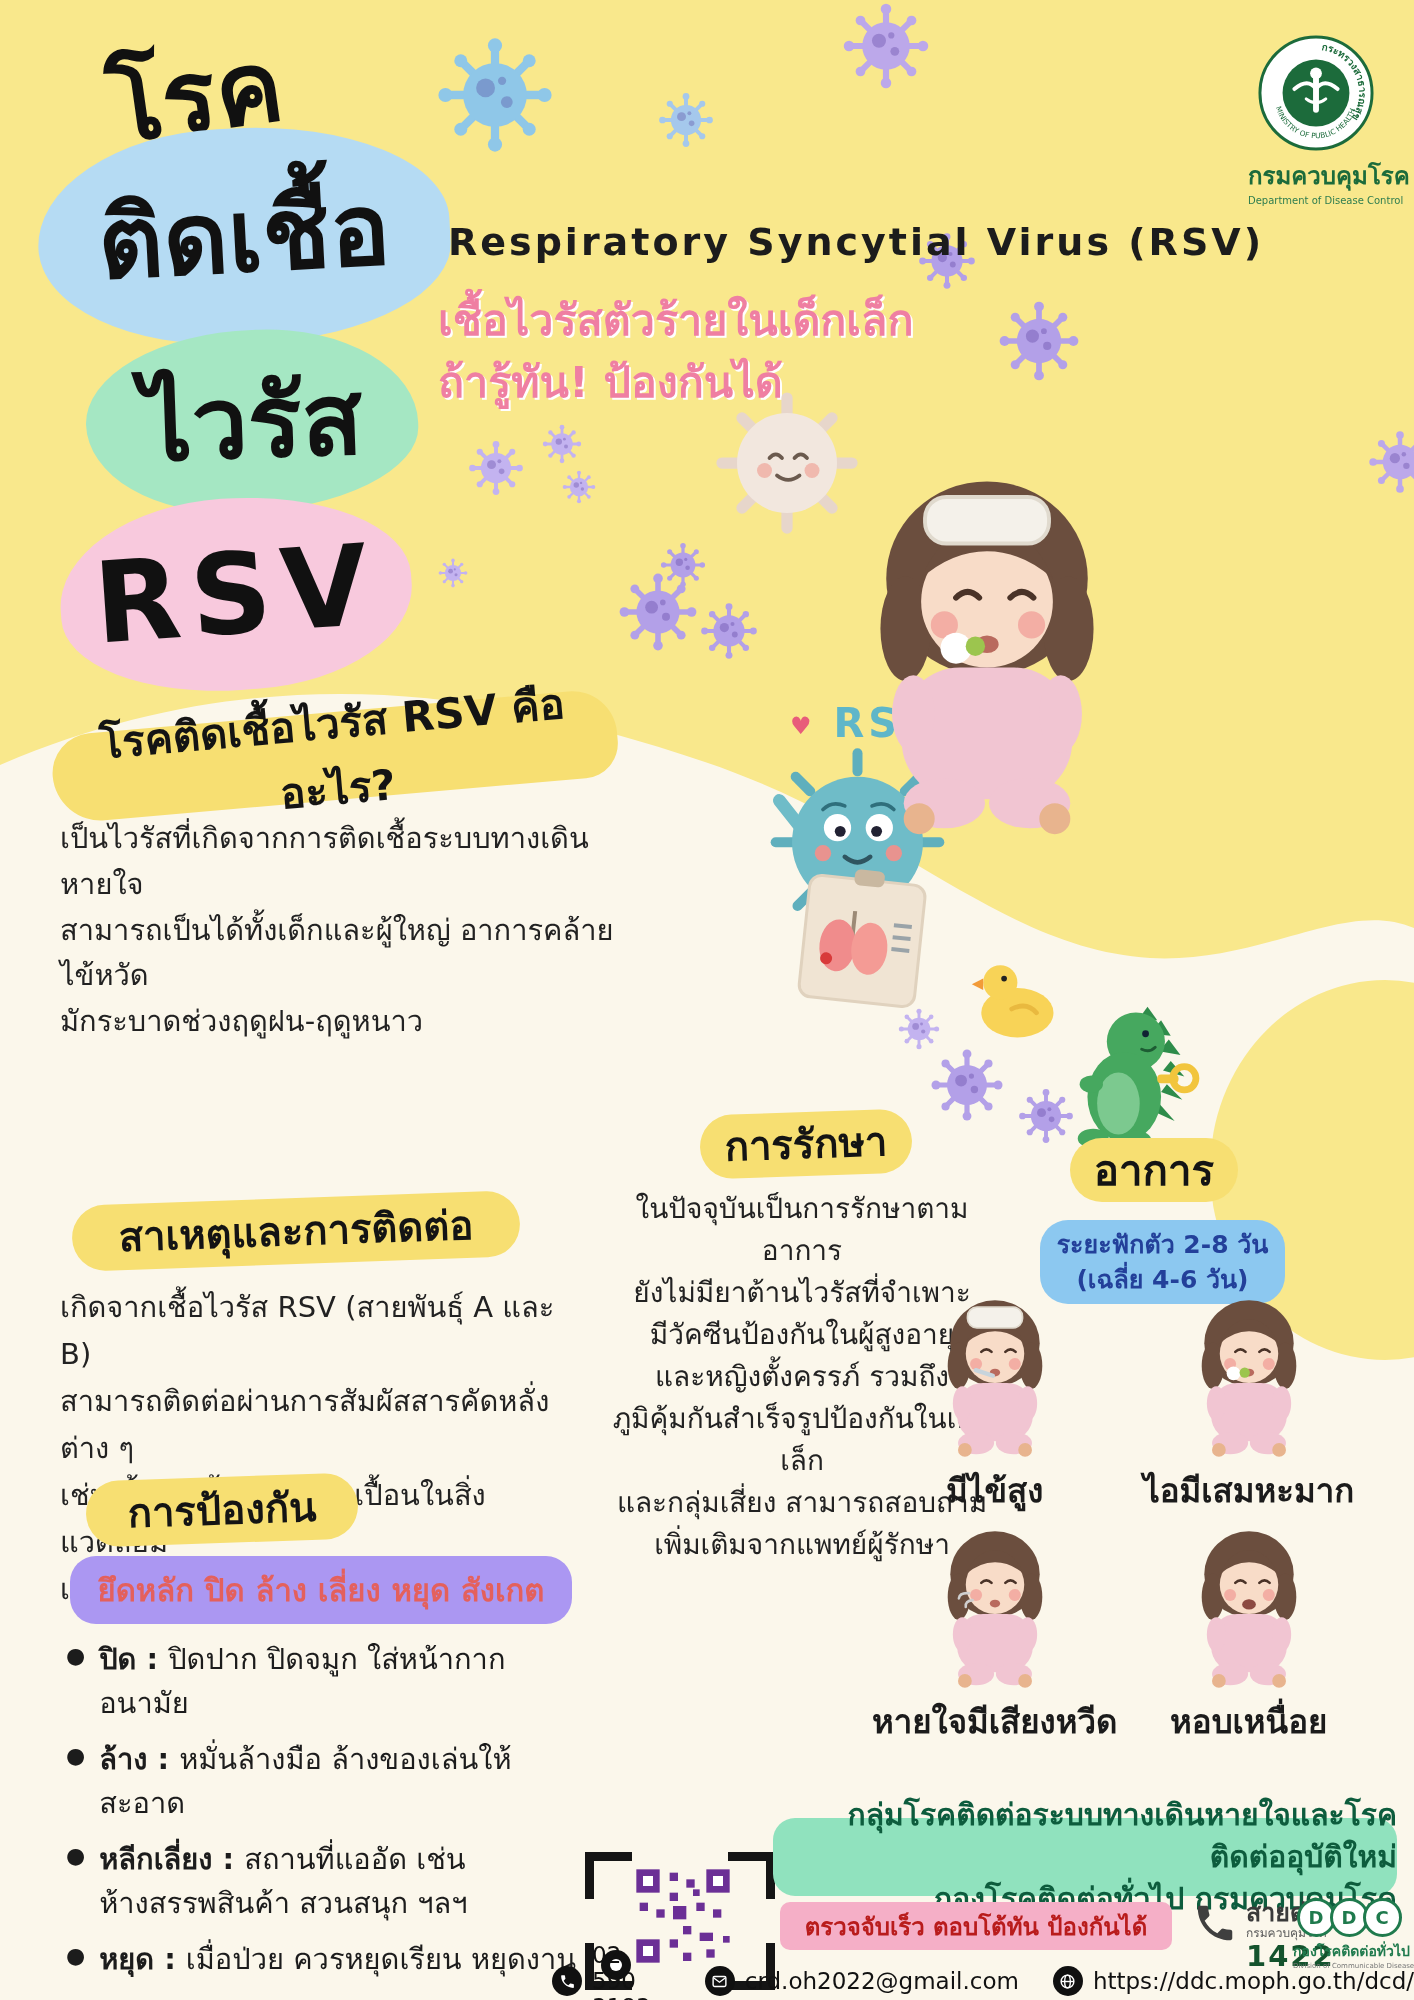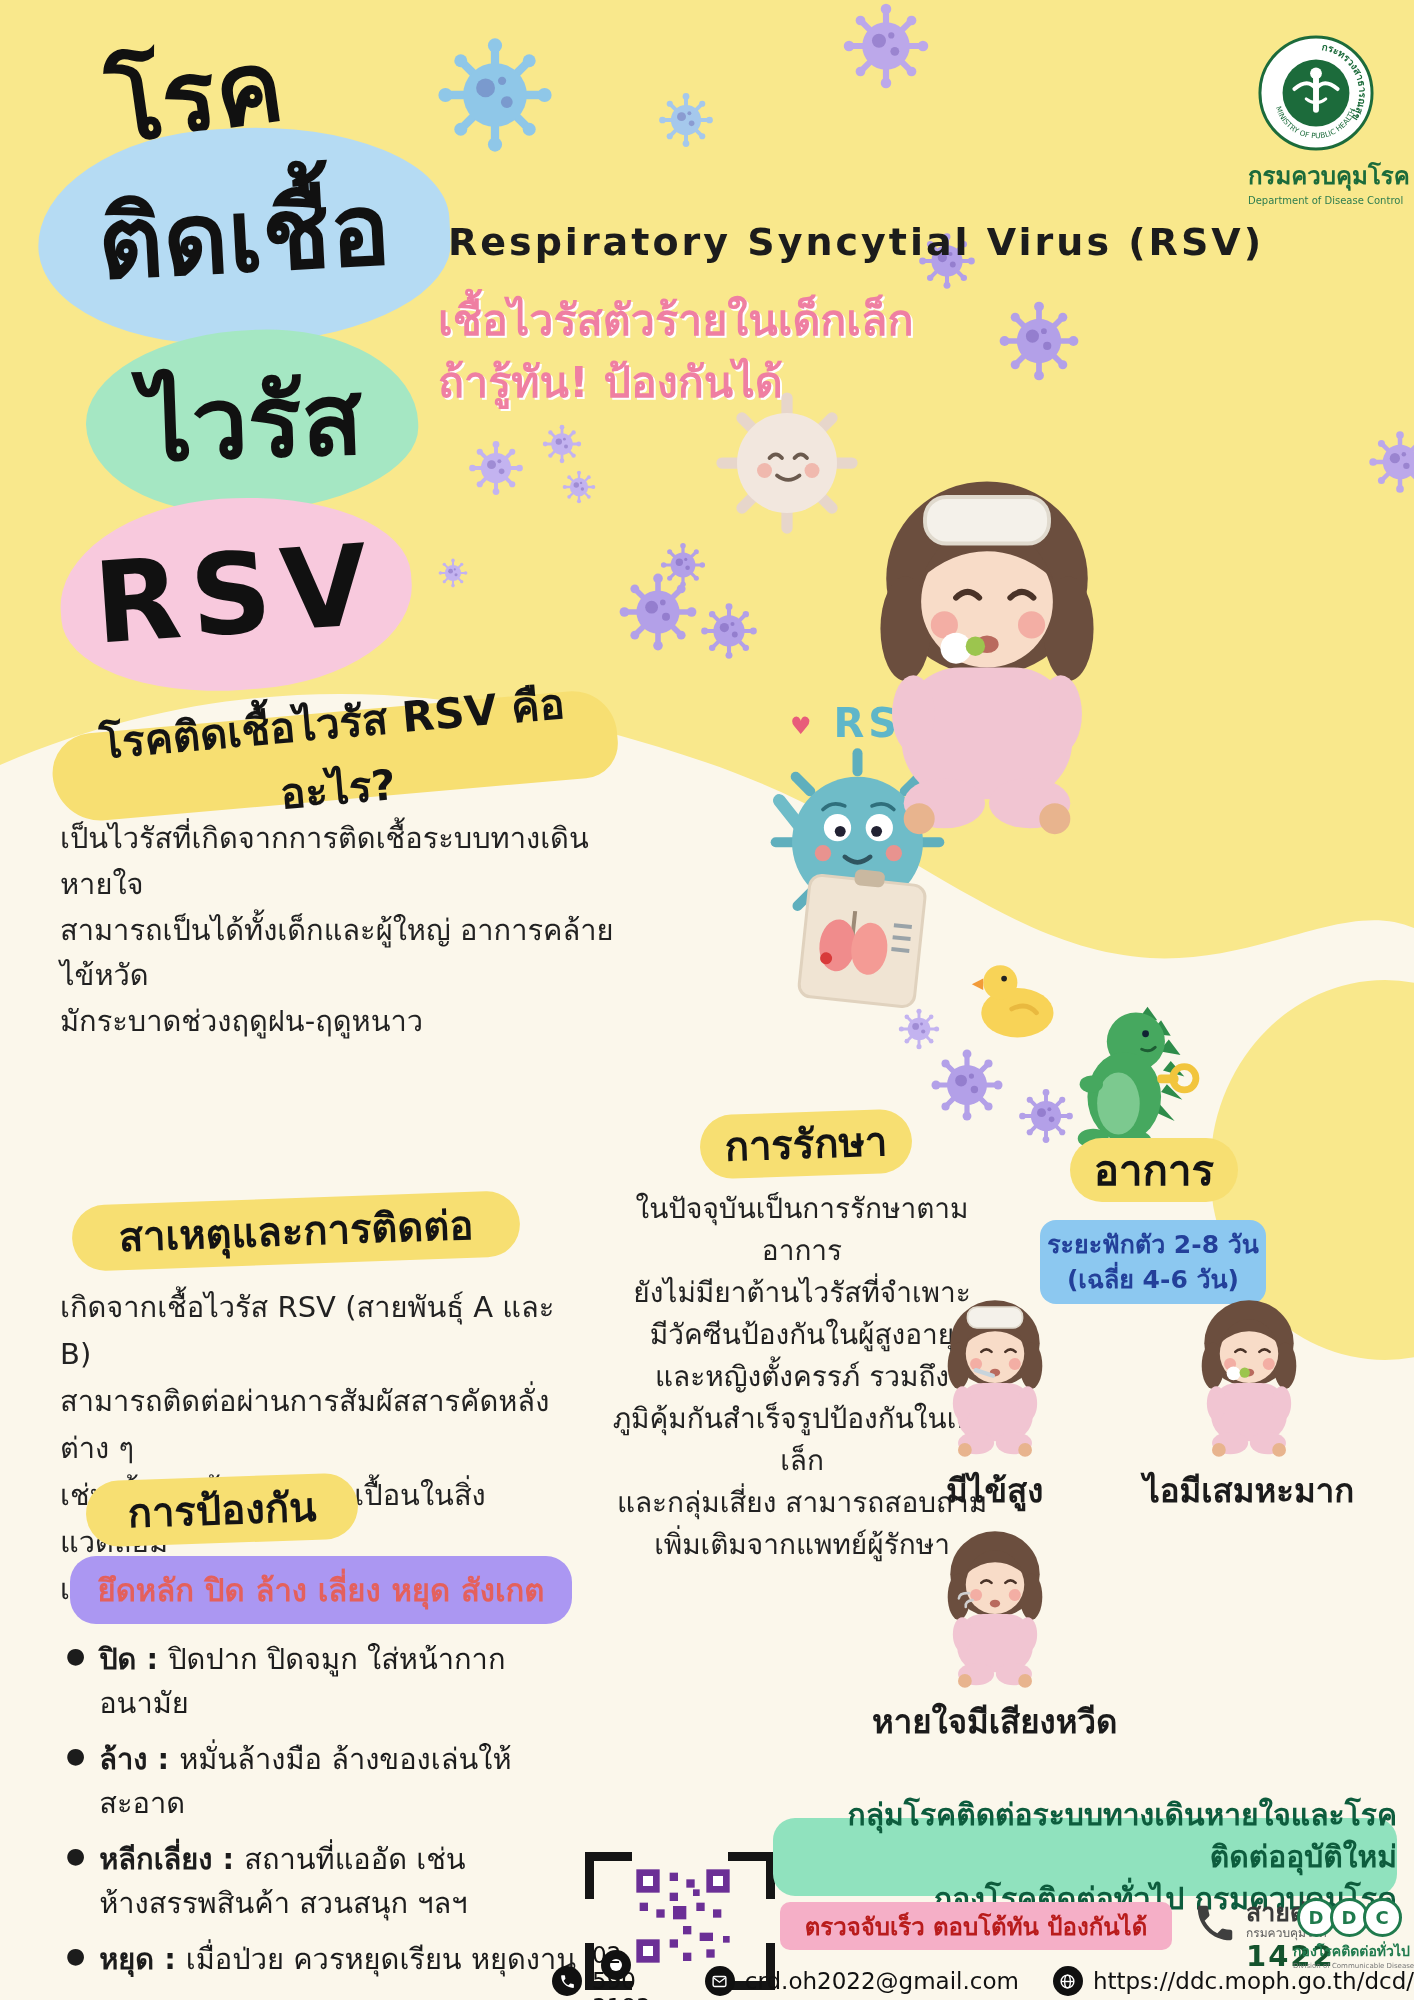--- a/index.html
+++ b/index.html
@@ -319,21 +319,21 @@
 ยังไม่มียาต้านไวรัสที่จำเพาะ
 มีวัคซีนป้องกันในผู้สูงอายุ
 และหญิงตั้งครรภ์ รวมถึง
 ภูมิคุ้มกันสำเร็จรูปป้องกันในเด็กเล็ก
 และกลุ่มเสี่ยง สามารถสอบถาม
 เพิ่มเติมจากแพทย์ผู้รักษา</div>
 
   <div class="pill" style="left:1070px;top:1138px;width:168px;height:64px;font-size:42px;">
     <span>อาการ</span>
   </div>
-  <div class="badge" style="left:1040px;top:1220px;width:226px;height:84px;background:#8CC8F0;border-radius:16px;font-size:25px;color:#23409A;line-height:1.4;">ระยะฟักตัว 2-8 วัน
+  <div class="badge" style="left:1040px;top:1220px;width:245px;height:84px;background:#8CC8F0;border-radius:28px;font-size:25px;color:#23409A;line-height:1.4;">ระยะฟักตัว 2-8 วัน
 (เฉลี่ย 4-6 วัน)</div>
 
   <div class="symgrid">
     <div class="symcell">
       <svg viewBox="0 0 160 200">
         <use href="#sym-girl"></use>
         <rect x="48" y="20" width="64" height="24" rx="11" fill="#F4F1EA" stroke="#E0DACE" stroke-width="2"></rect>
         <rect x="56" y="90" width="26" height="5" rx="2.5" fill="#C8D4DC" transform="rotate(18 56 90)"></rect>
       </svg>
       <div class="symlabel">มีไข้สูง</div>
@@ -345,20 +345,27 @@
         <circle cx="75" cy="96" r="6" fill="#9CC54E"></circle>
       </svg>
       <div class="symlabel">ไอมีเสมหะมาก</div>
     </div>
     <div class="symcell">
       <svg viewBox="0 0 160 200">
         <use href="#sym-girl"></use>
         <path d="M54 92 q-9 1 -8 8 M50 84 q-11 -1 -12 6" stroke="#cfcfcf" stroke-width="3" fill="none" stroke-linecap="round"></path>
       </svg>
       <div class="symlabel">หายใจมีเสียงหวีด</div>
+    </div>
+    <div class="symcell">
+      <svg viewBox="0 0 160 200">
+        <use href="#sym-girl"></use>
+        <ellipse cx="80" cy="97" rx="8" ry="6" fill="#8c4a42"></ellipse>
+      </svg>
+      <div class="symlabel">หอบเหนื่อย</div>
     </div>
   </div>
 
   <div class="pill" style="left:86px;top:1477px;width:272px;height:66px;font-size:40px;transform:rotate(-2deg);">
     <span>การป้องกัน</span>
   </div>
   <div class="badge" style="left:70px;top:1556px;width:502px;height:68px;background:#AB97F2;border-radius:26px;font-size:31px;color:#E4605C;">ยึดหลัก ปิด ล้าง เลี่ยง หยุด สังเกต</div>
 
   <div class="abs" style="left:66px;top:1638px;width:520px;">
     <div class="bullet">

